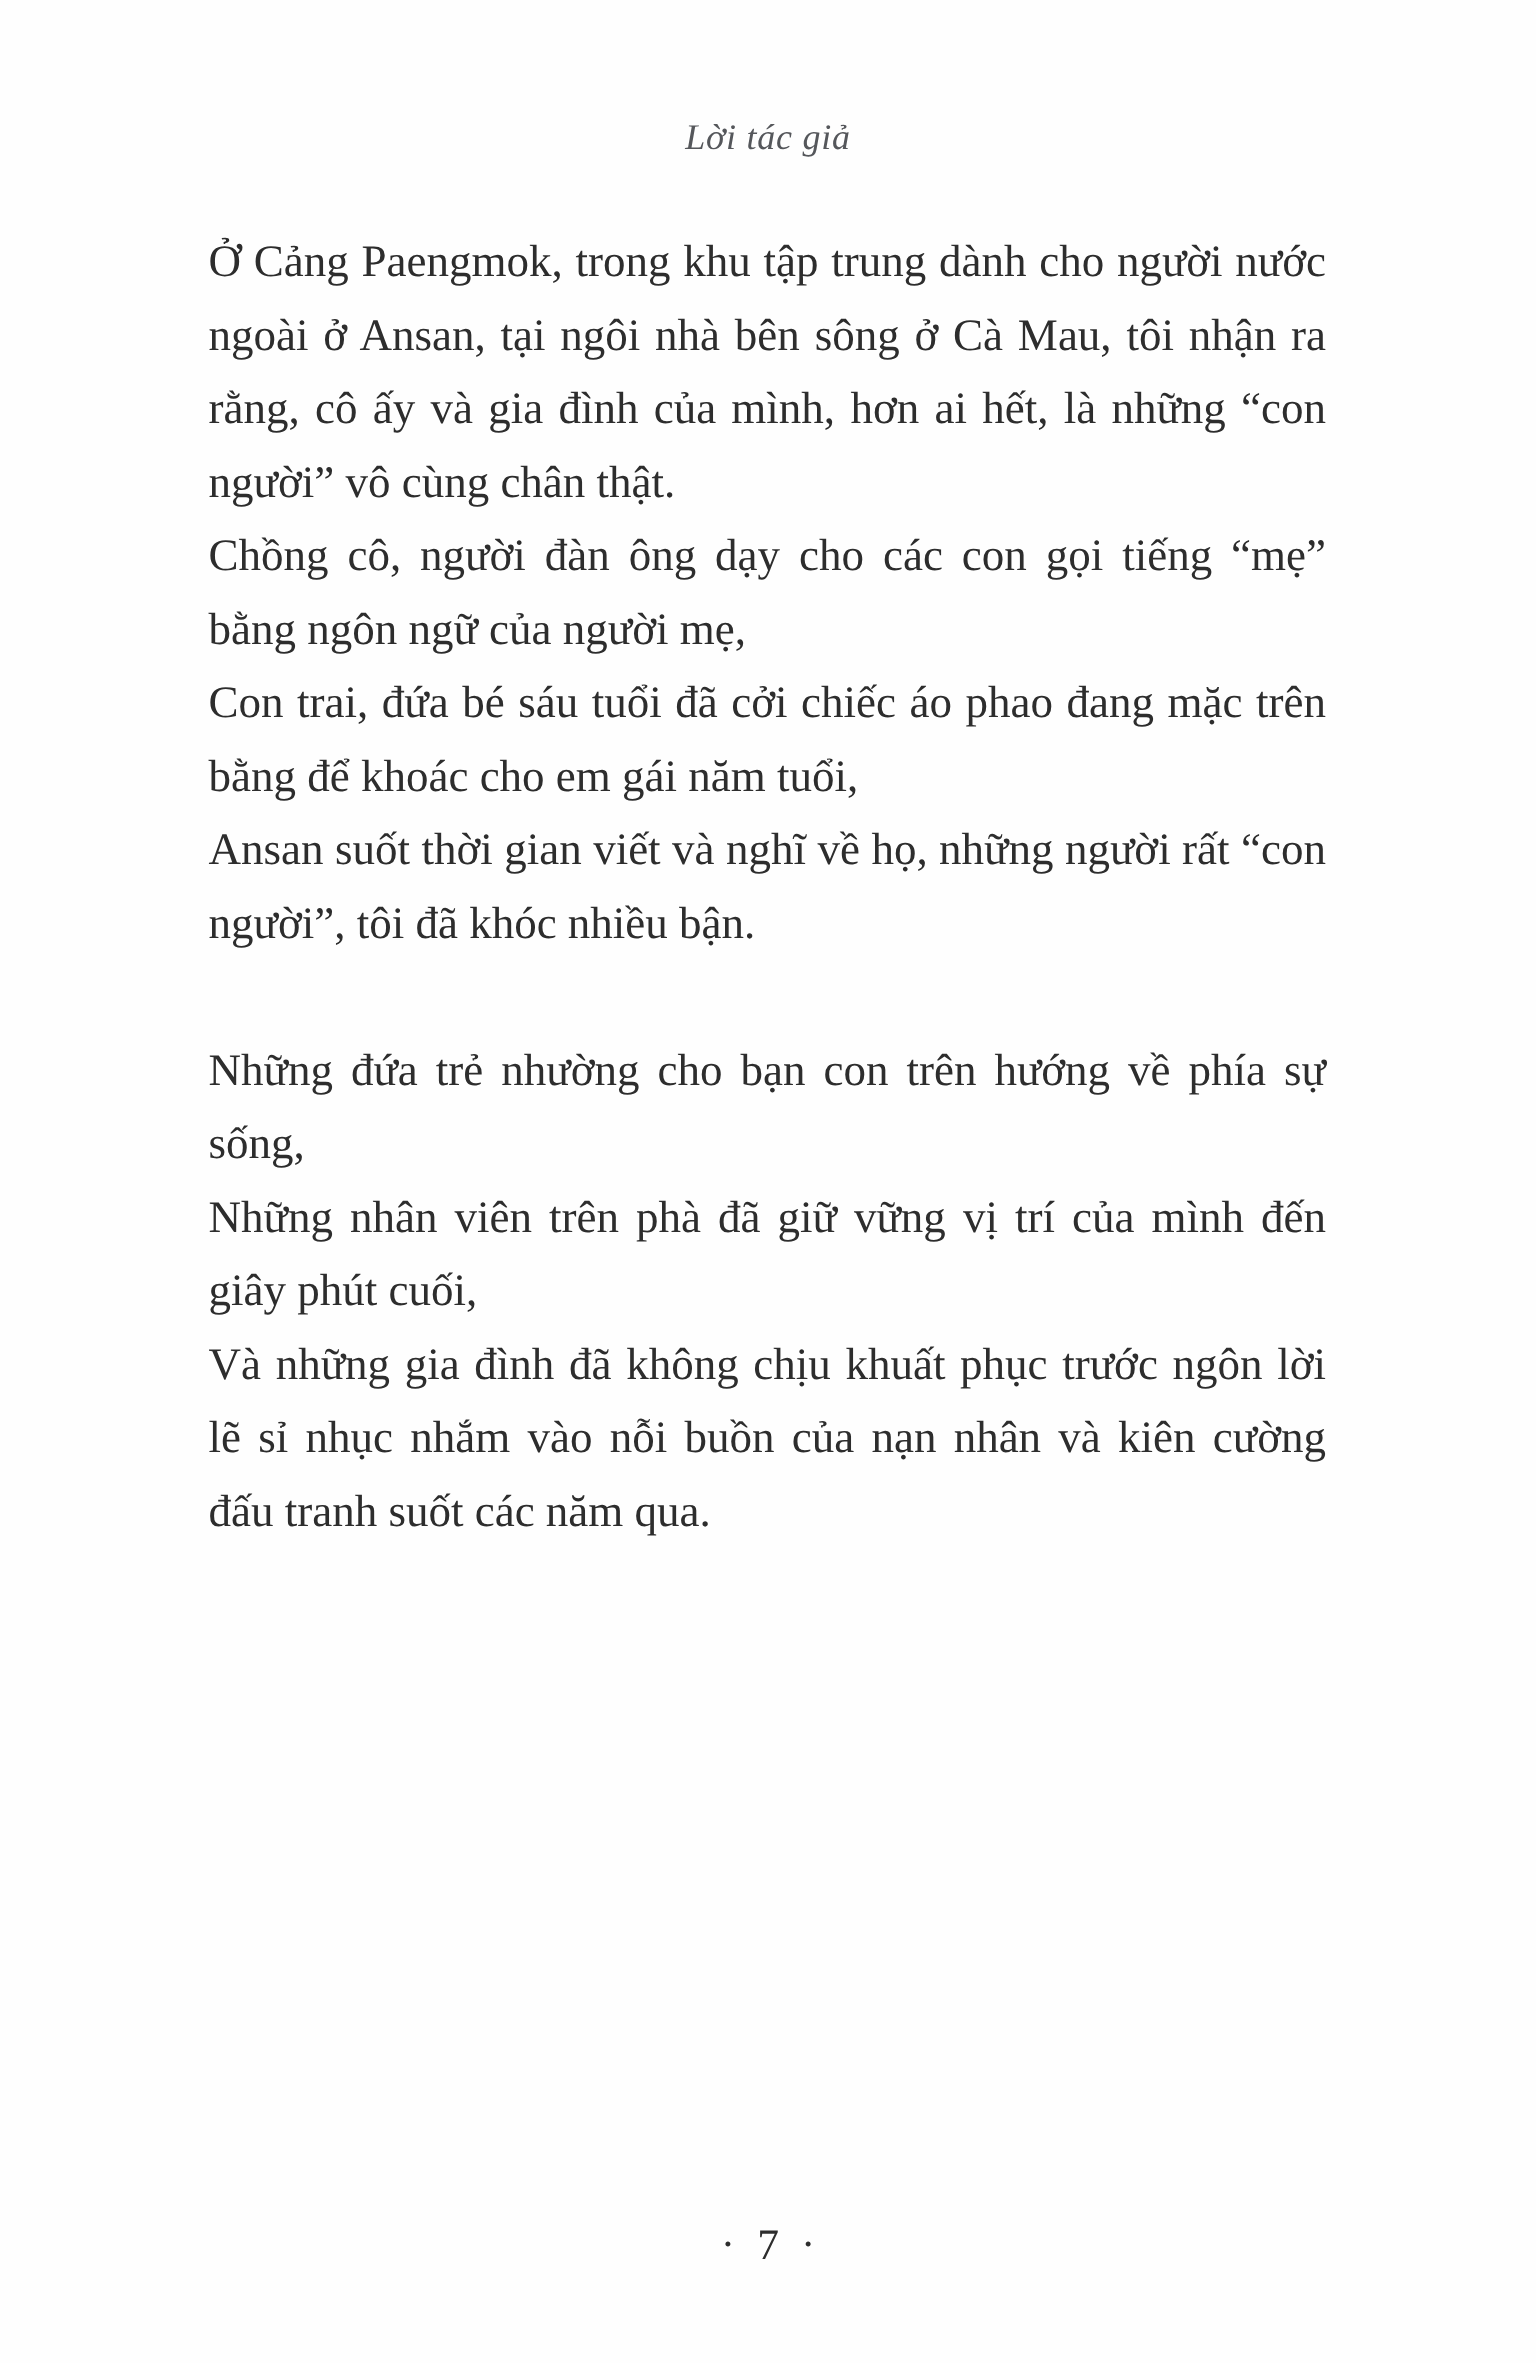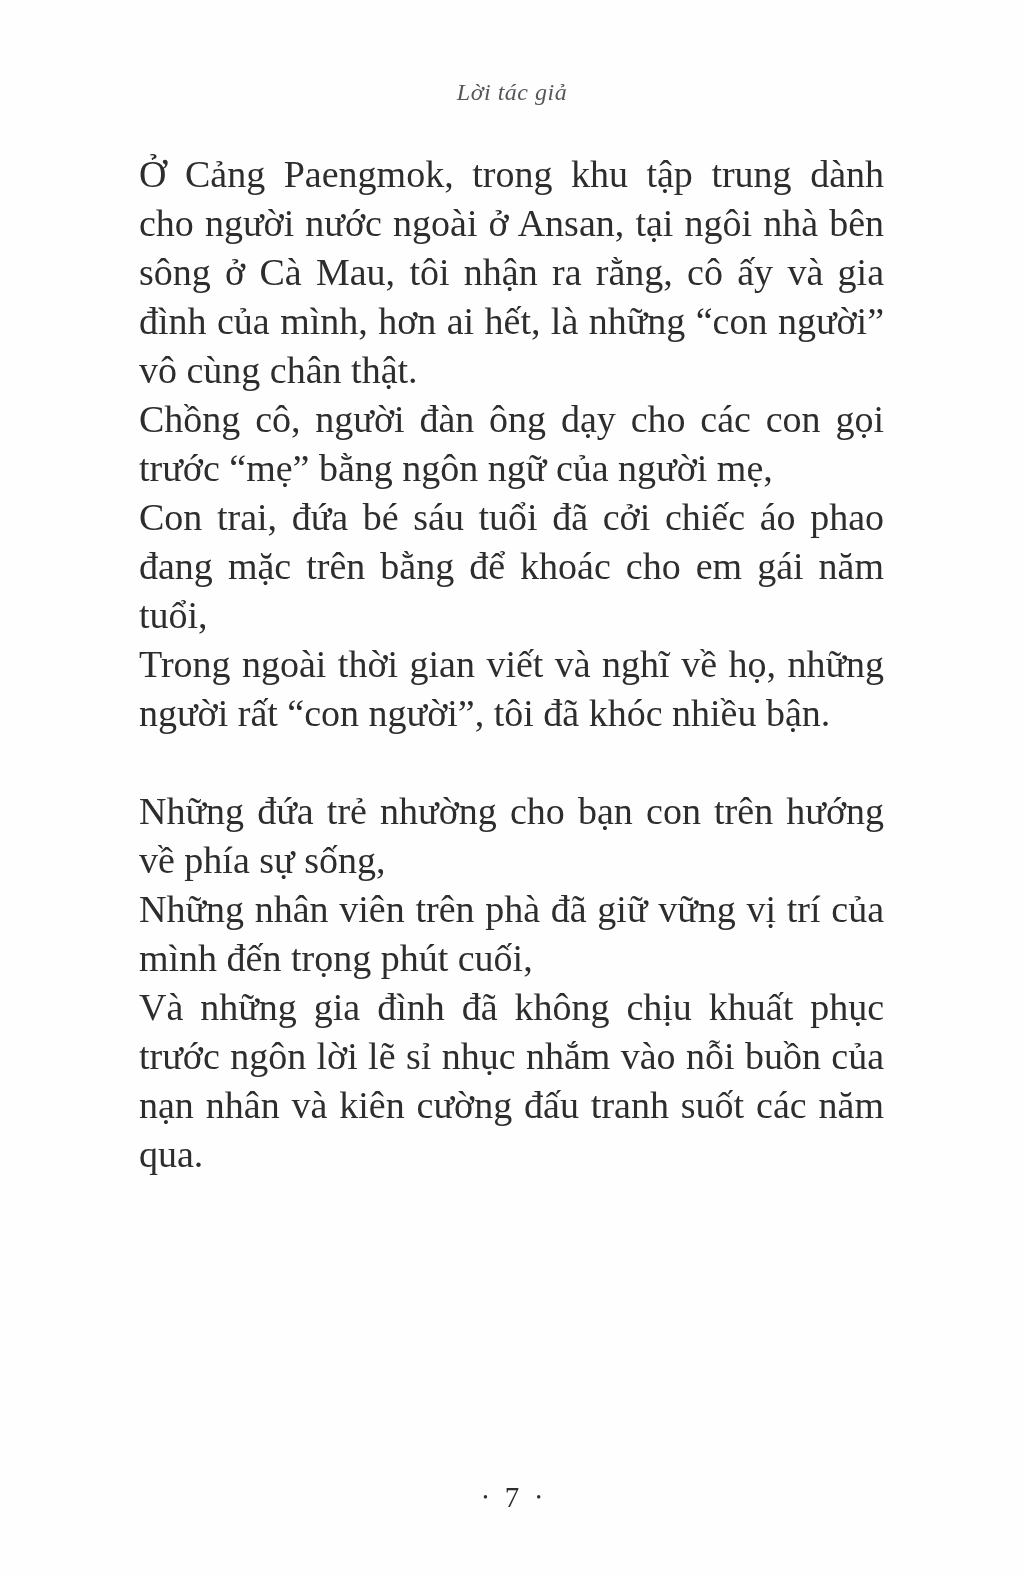--- a/index.html
+++ b/index.html
@@ -30,21 +30,21 @@
     font-size: 24px;
     line-height: 1.2;
     color: #55575b;
     letter-spacing: 0.5px;
   }
   .body-text {
     position: absolute;
     left: 139px;
     top: 150px;
     width: 745px;
-    font-size: 38px;
+    font-size: 30px;
     line-height: 49px;
     color: #2d2d2d;
     text-align: justify;
   }
   .body-text p {
     margin: 0;
     padding: 0;
     text-indent: 0;
   }
   .section-break {
@@ -69,28 +69,28 @@
 </style>
 </head>
 <body>
 
 <div class="page">
 
   <div class="running-head">Lời tác giả</div>
 
   <div class="body-text">
     <p>Ở Cảng Paengmok, trong khu tập trung dành cho người nước ngoài ở Ansan, tại ngôi nhà bên sông ở Cà Mau, tôi nhận ra rằng, cô ấy và gia đình của mình, hơn ai hết, là những “con người” vô cùng chân thật.</p>
-    <p>Chồng cô, người đàn ông dạy cho các con gọi trước “mẹ” bằng ngôn ngữ của người mẹ,</p>
+    <p>Chồng cô, người đàn ông dạy cho các con gọi tiếng “mẹ” bằng ngôn ngữ của người mẹ,</p>
     <p>Con trai, đứa bé sáu tuổi đã cởi chiếc áo phao đang mặc trên bằng để khoác cho em gái năm tuổi,</p>
-    <p>Trong ngoài thời gian viết và nghĩ về họ, những người rất “con người”, tôi đã khóc nhiều bận.</p>
+    <p>Ansan suốt thời gian viết và nghĩ về họ, những người rất “con người”, tôi đã khóc nhiều bận.</p>
 
     <div class="section-break"></div>
 
     <p>Những đứa trẻ nhường cho bạn con trên hướng về phía sự sống,</p>
-    <p>Những nhân viên trên phà đã giữ vững vị trí của mình đến trọng phút cuối,</p>
+    <p>Những nhân viên trên phà đã giữ vững vị trí của mình đến giây phút cuối,</p>
     <p>Và những gia đình đã không chịu khuất phục trước ngôn lời lẽ sỉ nhục nhắm vào nỗi buồn của nạn nhân và kiên cường đấu tranh suốt các năm qua.</p>
   </div>
 
   <div class="page-number">
     <span class="dot">•</span><span class="num">7</span><span class="dot">•</span>
   </div>
 
 </div>
 
 </body></html>

